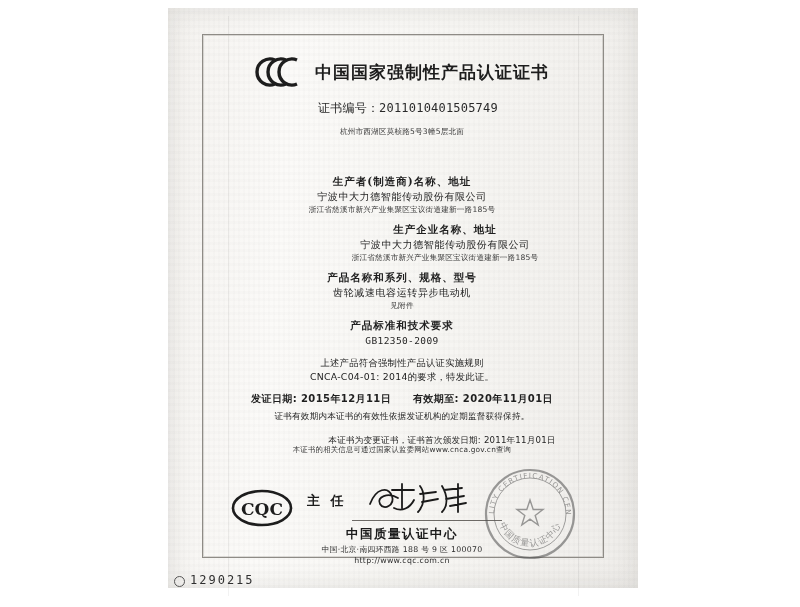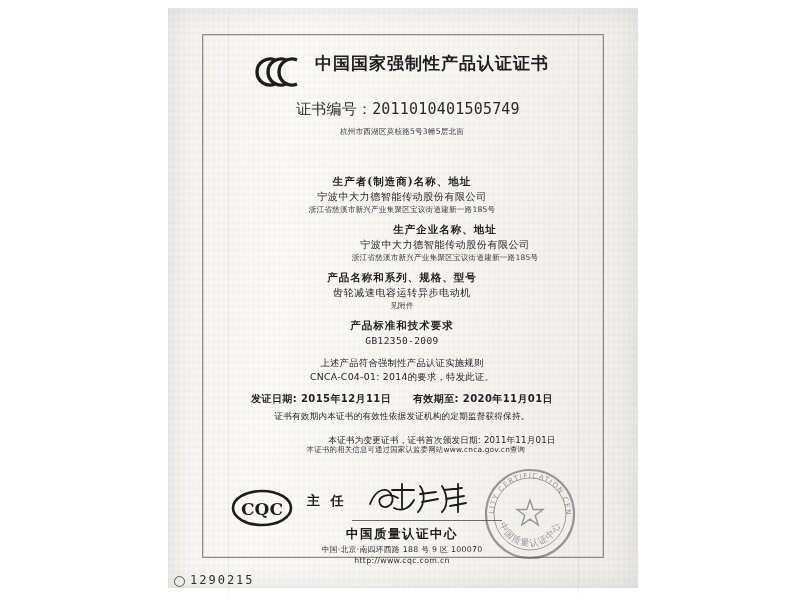--- a/index.html
+++ b/index.html
@@ -57,21 +57,21 @@
     color: #2b2b2b;
   }
 
   
   .header {
     position: absolute;
     left: 0;
     top: 18px;
     width: 400px;
     display: flex;
-    align-items: flex-start;
+    align-items: center;
     justify-content: center;
   }
   .ccc-logo {
     position: relative;
     width: 52px;
     height: 40px;
     margin-right: 8px;
     flex: 0 0 auto;
   }
   .ccc-logo svg { display: block; }
@@ -83,21 +83,21 @@
     color: #1d1d1d;
     white-space: nowrap;
   }
 
   .cert-no {
     position: absolute;
     top: 66px;
     left: 0;
     width: 412px;
     text-align: center;
-    font-size: 15px;
+    font-size: 12px;
     font-family: "DejaVu Sans Mono", "Liberation Mono", monospace;
     color: #2a2a2a;
     letter-spacing: 0.2px;
   }
 
   .section {
     position: absolute;
     left: 0;
     width: 400px;
     text-align: center;
@@ -157,21 +157,20 @@
     text-align: center;
     font-size: 8.6px;
     line-height: 13px;
     color: #242424;
     letter-spacing: 0.2px;
   }
   .note-small {
     font-size: 7.4px;
     line-height: 12px;
     color: #333;
-    padding-left: 14px;
   }
 
   
   .cqc-logo {
     position: absolute;
     left: 28px;
     top: 452px;
     width: 64px;
     height: 44px;
   }

